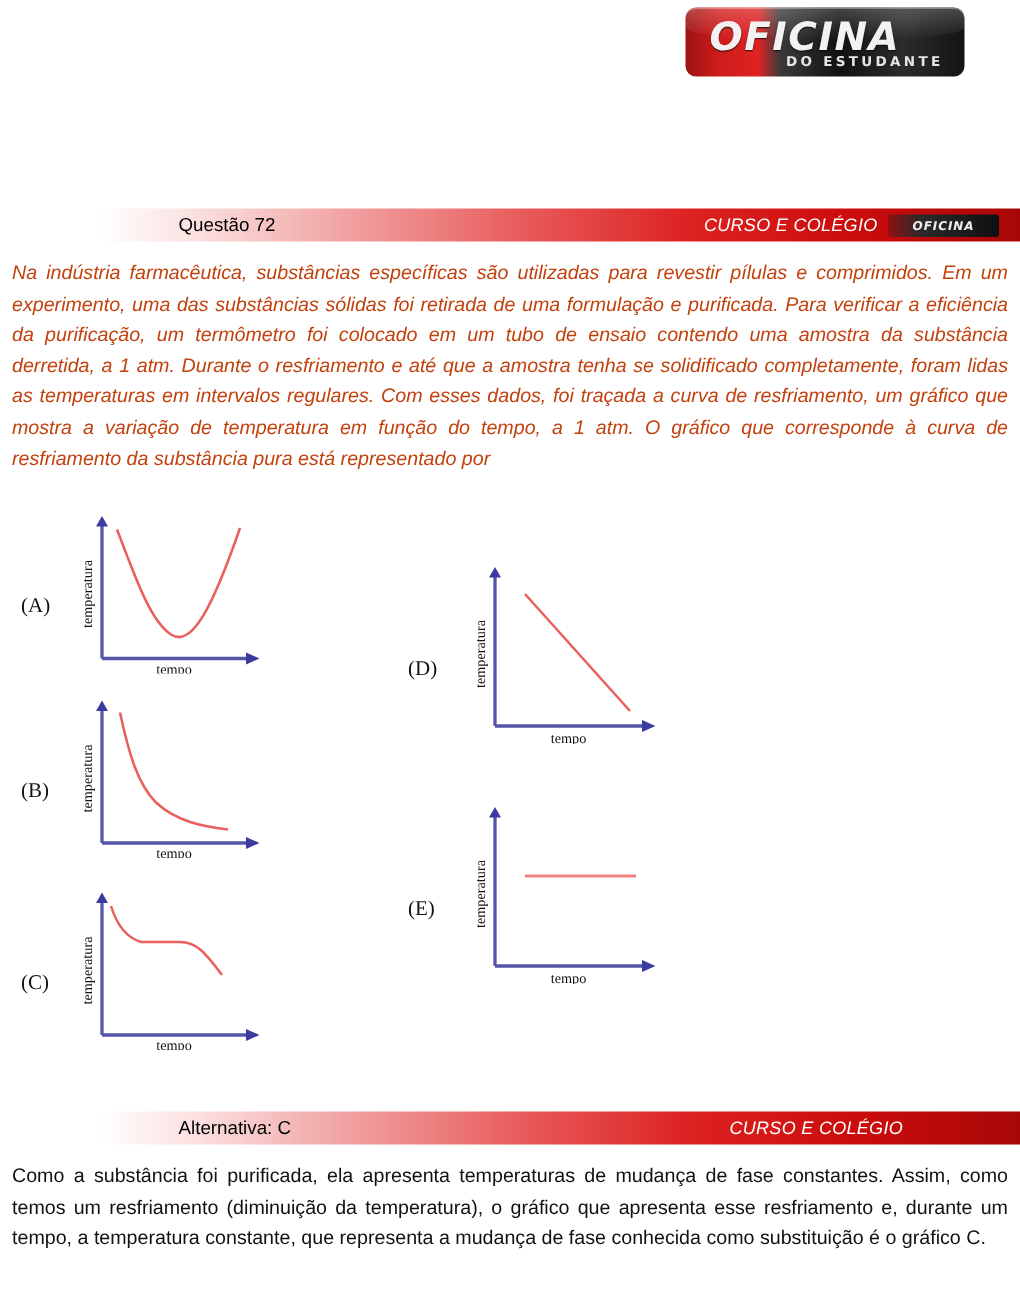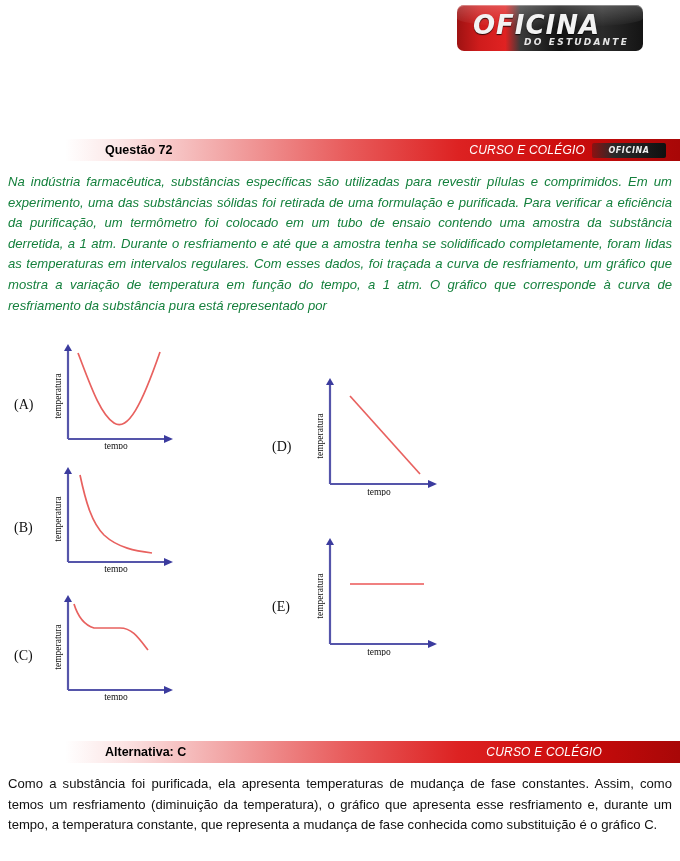--- a/index.html
+++ b/index.html
@@ -55,21 +55,20 @@
     text-shadow: 0 1px 1px rgba(0,0,0,.8);
     white-space: nowrap;
   }
   .brand-logo .brand-sub {
     position: absolute;
     right: 14px;
     bottom: 4px;
     font-family: "DejaVu Sans", sans-serif;
     font-size: 9px;
     font-weight: bold;
-    font-style: italic;
     letter-spacing: 2.2px;
     color: #e6e6e6;
     white-space: nowrap;
   }
 
   
   .banner {
     position: absolute;
     left: 65px;
     width: 615px;
@@ -78,23 +77,23 @@
         #ffffff 0%, #fbe2e2 10%, #f2a6a6 26%,
         #e85b5b 46%, #dd2222 64%, #cc0c0c 82%, #a80707 100%);
     display: flex;
     align-items: center;
   }
   #question-banner { top: 139px; }
   #answer-banner   { top: 741px; }
 
   .banner-title {
     position: absolute;
-    left: 40px;
+    left: 54px;
     font-size: 12.5px;
-    font-weight: bold;
+    font-weight: normal;
     color: #000000;
     white-space: nowrap;
   }
   .banner-right {
     position: absolute;
     font-size: 12px;
     color: #ffffff;
     white-space: nowrap;
     letter-spacing: .2px;
     font-style: italic;
@@ -125,21 +124,21 @@
   
   .statement {
     position: absolute;
     left: 8px;
     top: 172px;
     width: 664px;
     font-size: 13.1px;
     font-style: italic;
     line-height: 20.6px;
     text-align: justify;
-    color: #15803d;
+    color: #c2410c;
   }
   .explanation {
     position: absolute;
     left: 8px;
     top: 774px;
     width: 664px;
     font-size: 13.1px;
     line-height: 20.6px;
     text-align: justify;
     color: #111;

